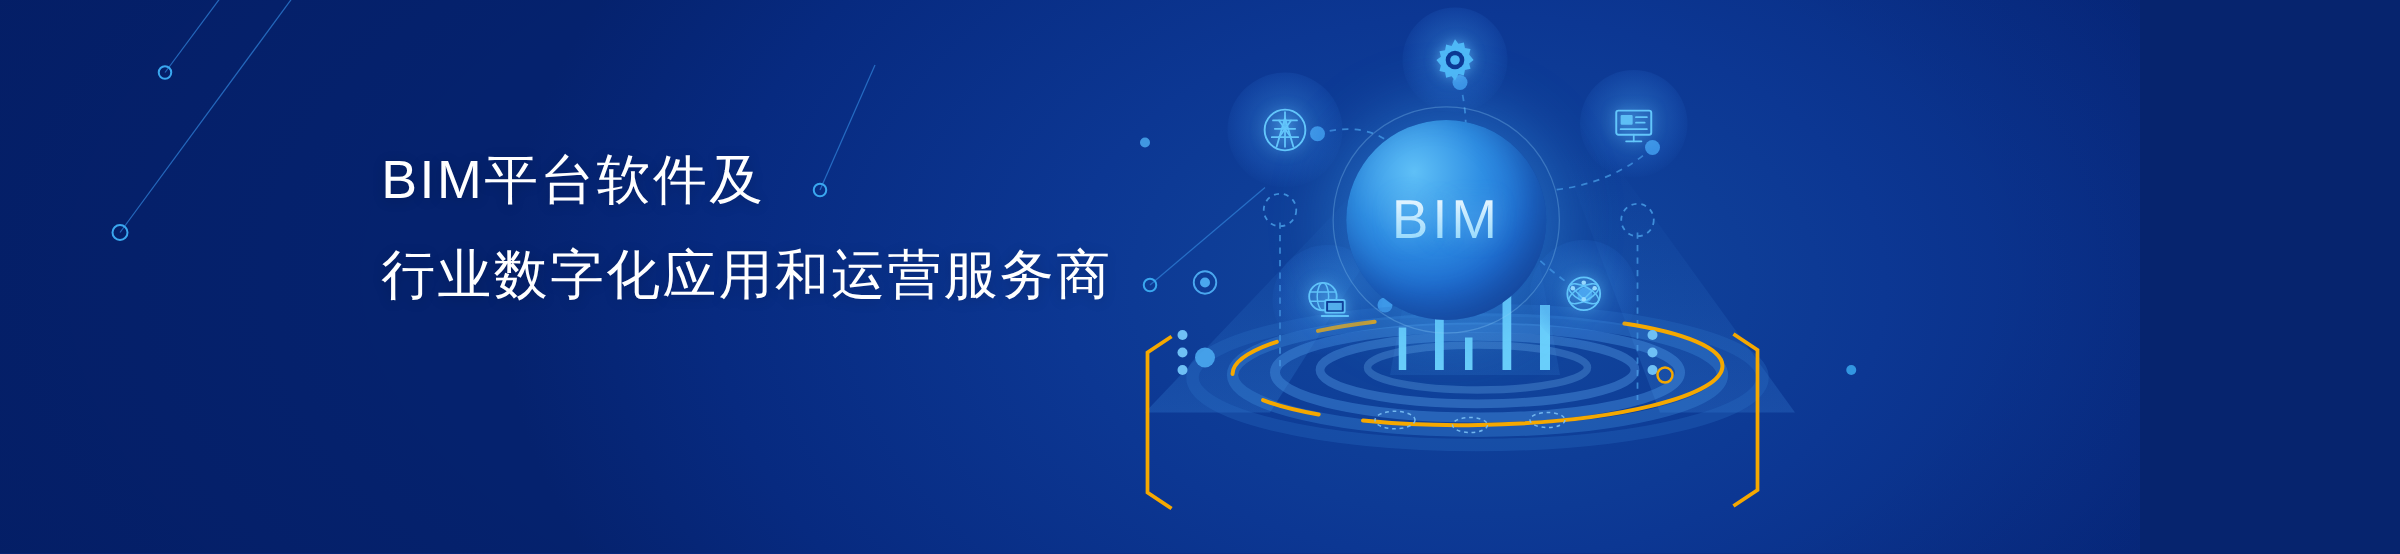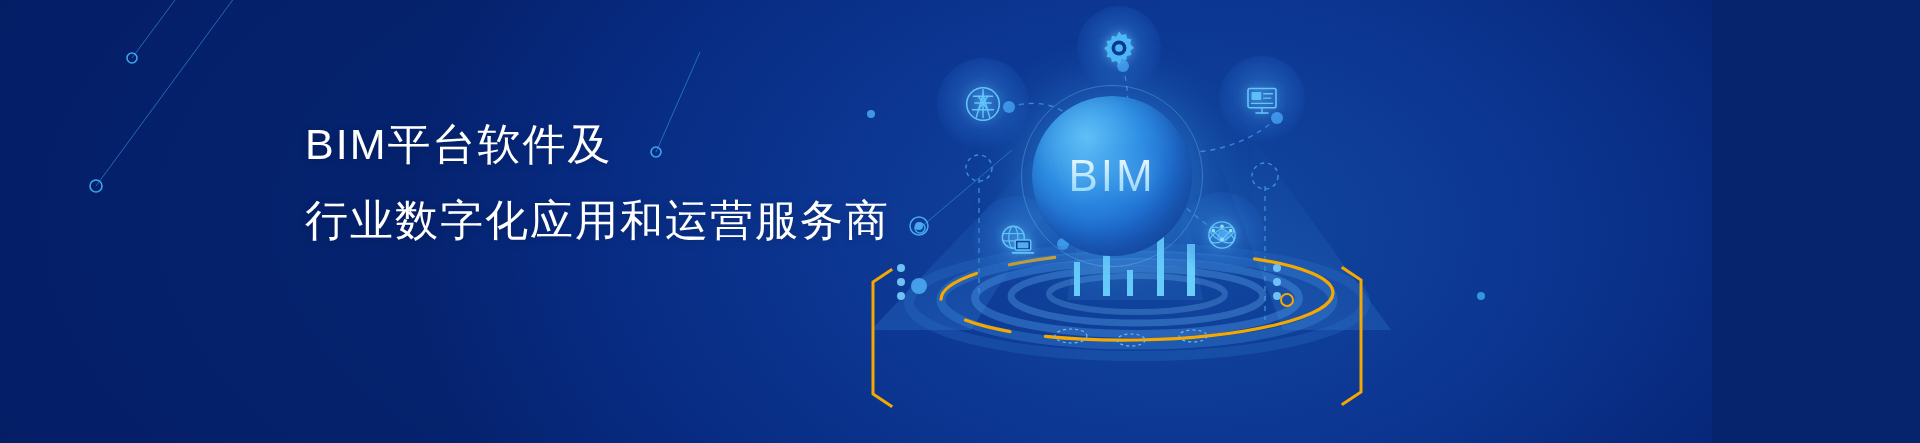--- a/index.html
+++ b/index.html
@@ -29,21 +29,21 @@
     font-size:43px;
     font-weight:400;
     line-height:76px;
     letter-spacing:2px;
     white-space:nowrap;
     text-shadow:0 2px 10px rgba(0,0,0,0.18);
   }
   .headline .ln{display:block;}
 
   
-  .art{position:absolute;left:831px;top:0;width:640px;height:443px;}
+  .art{position:absolute;left:876px;top:0;width:640px;height:443px;}
   .art svg{display:block;}
 
   .bim-sphere{
     position:absolute;left:1041px;top:96px;width:160px;height:160px;
     border-radius:50%;
     background:
       radial-gradient(circle at 34% 26%, #5fc0f7 0%, #2f8fe4 34%, #1f6ed2 62%, #1a54b6 100%);
     box-shadow:0 0 46px 14px rgba(58,150,232,0.38), inset -10px -14px 30px rgba(10,40,110,0.45);
     display:flex;align-items:center;justify-content:center;
   }

